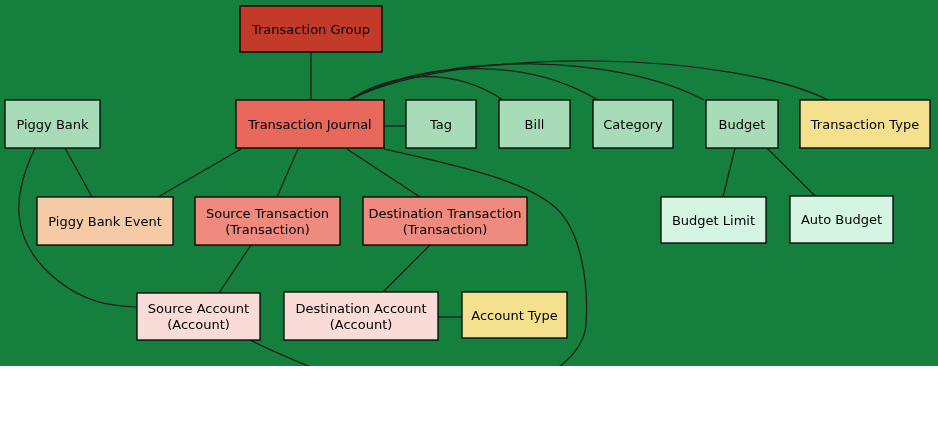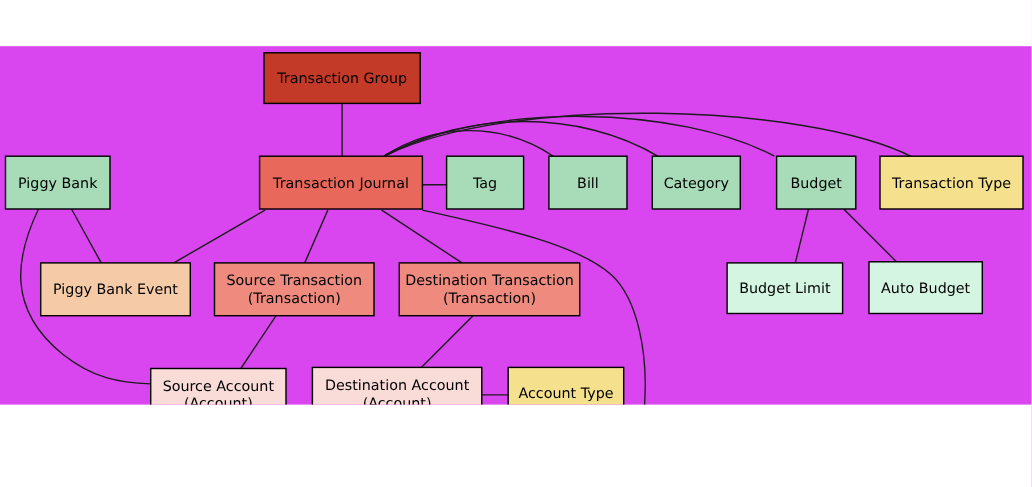--- a/index.html
+++ b/index.html
@@ -1,22 +1,21 @@
 <!DOCTYPE html>
 <html><head>
 <meta charset="utf-8">
 <style>
   html,body{margin:0;padding:0;background:#ffffff;}
   .canvas-wrap{
     position:relative;
-    width:938px;height:326px;
-    background:#d946ef;
+    width:938px;height:366px;
+    background:#15803d;
     font-family:"DejaVu Sans","Liberation Sans",sans-serif;
     overflow:hidden;
-    margin-top:42px;
   }
   svg{display:block;}
   .edge{fill:none;stroke:#1c1c1c;stroke-width:1.25px;}
   .node-box{stroke:#000000;stroke-width:1.3px;}
   .node-label{
     font-family:"DejaVu Sans","Liberation Sans",sans-serif;
     font-size:13px;fill:#000000;
   }
 </style>
 </head>

